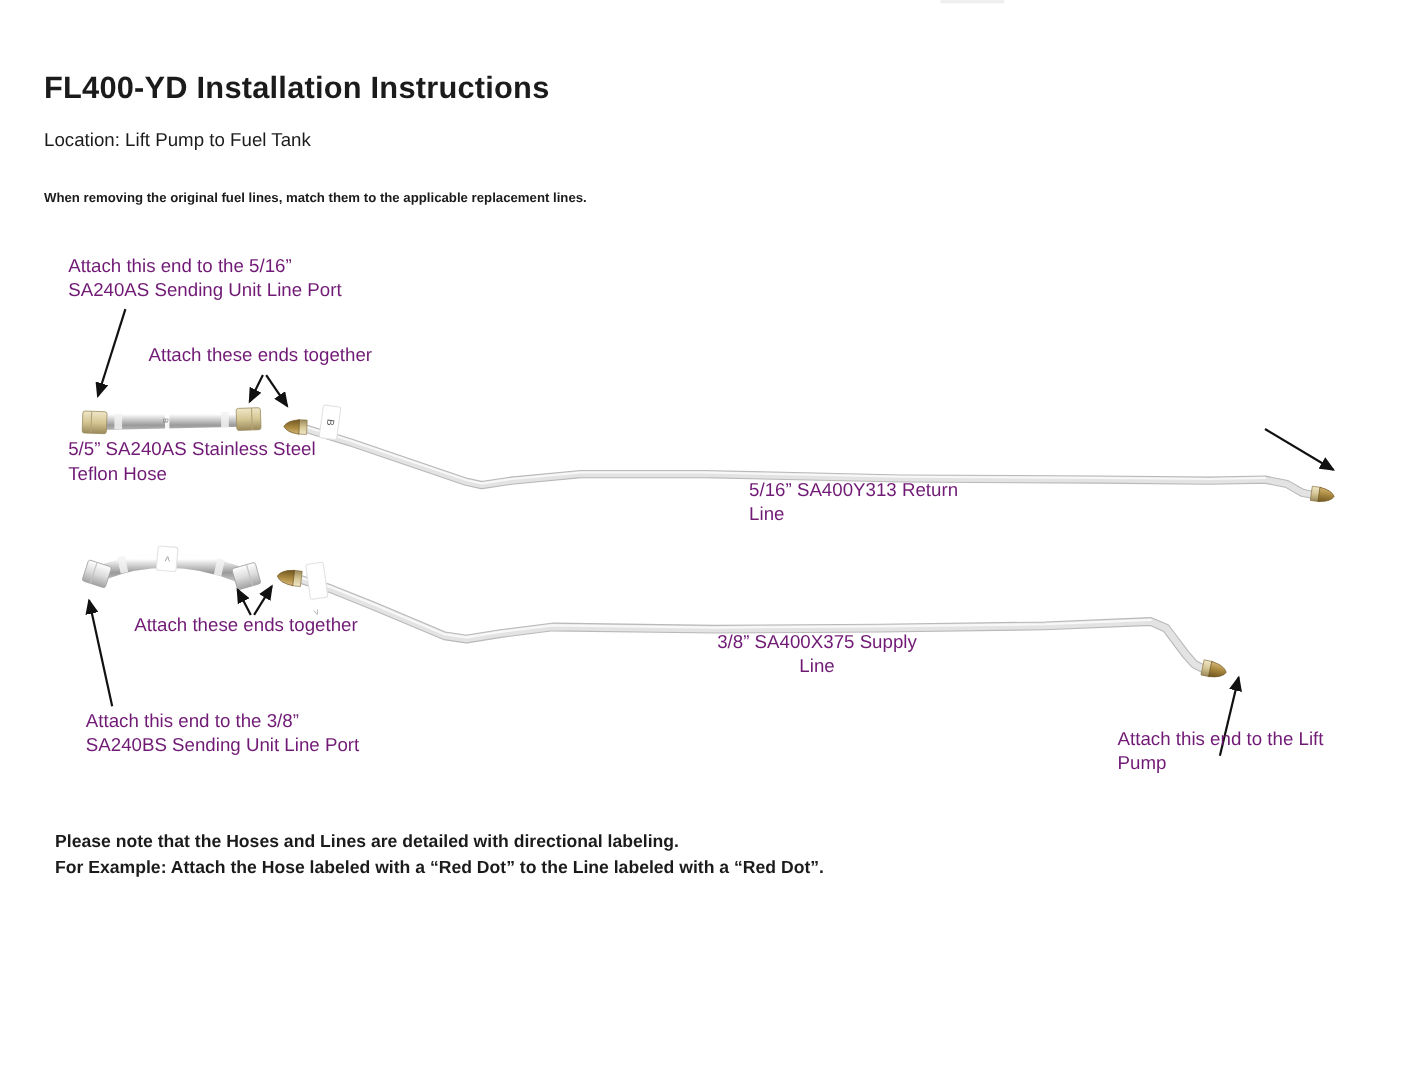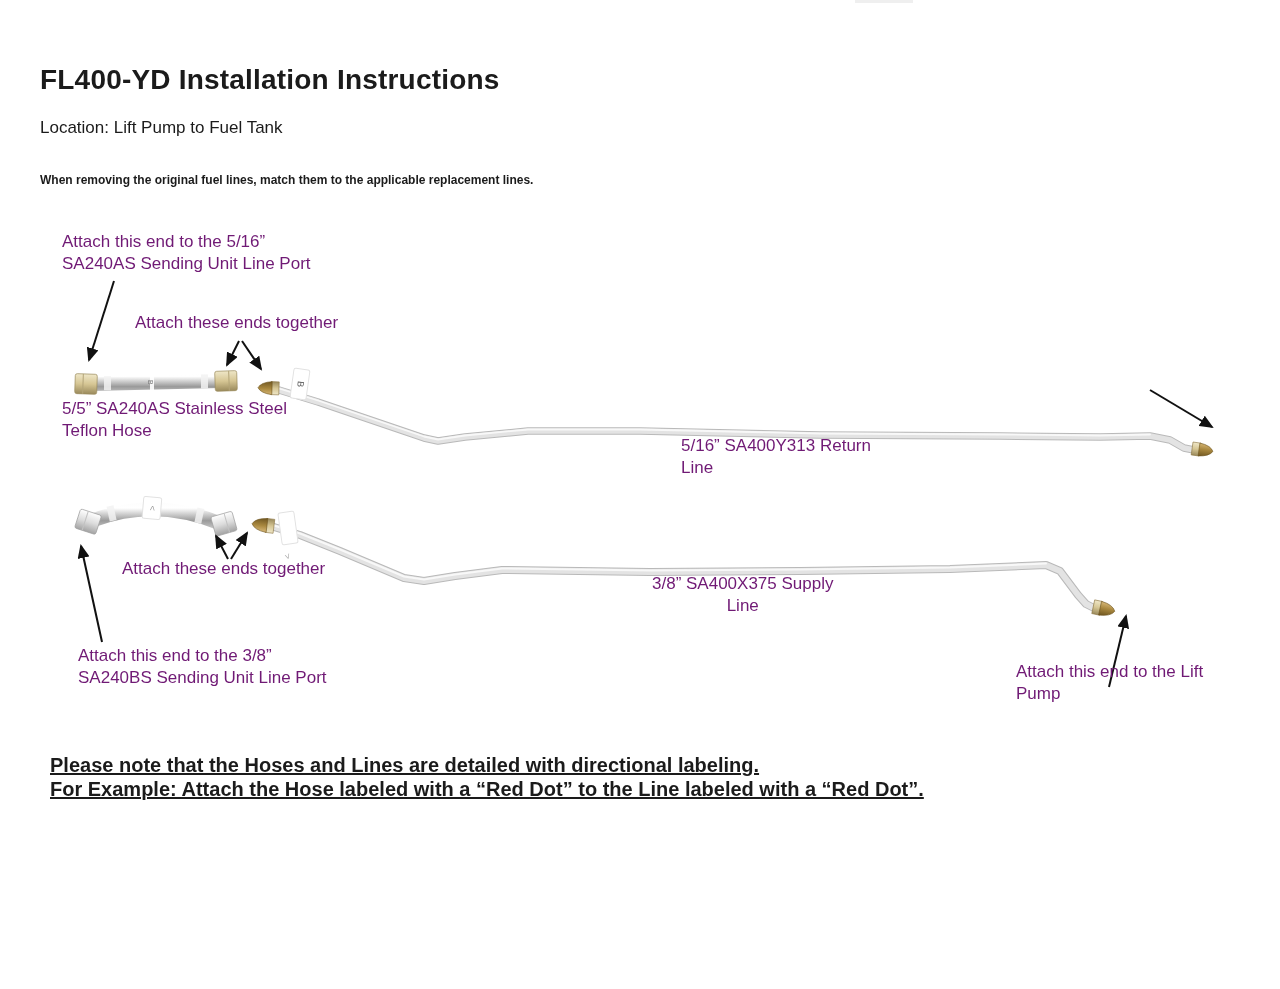--- a/index.html
+++ b/index.html
@@ -35,21 +35,21 @@
   .ann-hose1-label{left:62px;top:398px;}
   .ann-return-label{left:636px;top:435px;margin-left:45px;}
   .ann-front-section{left:980px;top:340px;}
   .ann-hose2-label{left:70px;top:465px;}
   .ann-attach-bottom{left:122px;top:558px;}
   .ann-supply-label{left:652px;top:573px;text-align:center;}
   .ann-sending-unit-38{left:78px;top:645px;}
   .ann-lift-pump{left:1016px;top:661px;}
   .note-block{
     left:50px;top:754px;
-    font-size:20px;font-weight:700;line-height:23.5px;text-decoration:underline;
+    font-size:16px;font-weight:700;line-height:23.5px;
   }
   .scan-artifact{
     left:855px;top:0;width:58px;height:3px;background:#efefef;
   }
   svg{display:block;}
 </style>
 </head>
 <body>
 
 <div class="page">

